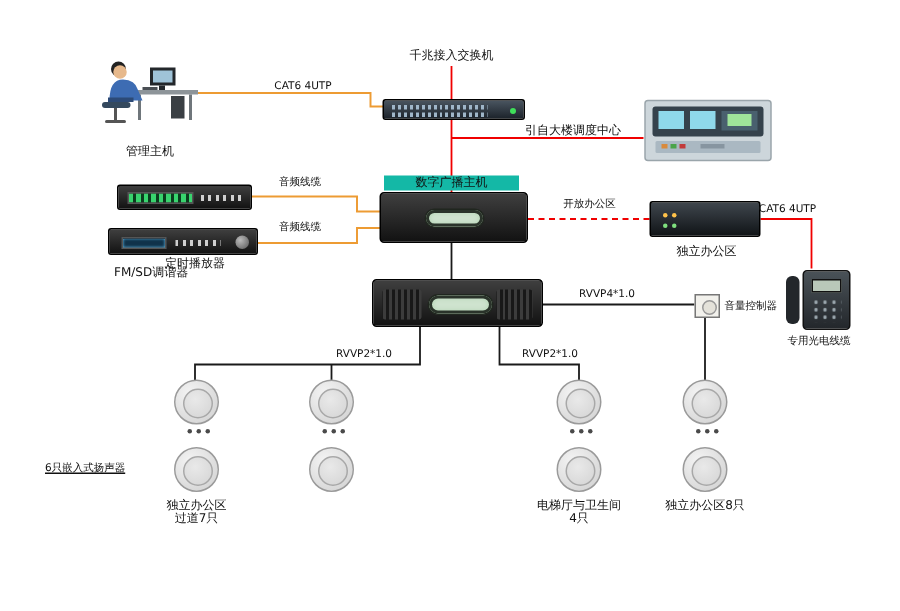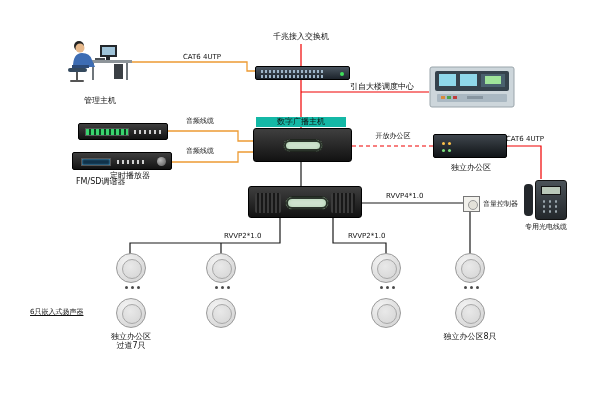--- a/index.html
+++ b/index.html
@@ -201,17 +201,21 @@
   <div class="lbl s" style="left:483px;top:199px;">音量控制器</div>
   <div class="lbl s c" style="left:516px;top:222px;width:60px;">专用光电线缆</div>
   <div class="lbl s" style="left:30px;top:307px;text-decoration:underline;">6只嵌入式扬声器</div>
   <div class="lbl s" style="left:224px;top:231px;">RVVP2*1.0</div>
   <div class="lbl s" style="left:348px;top:231px;">RVVP2*1.0</div>
 
   <div class="zone" style="left:91px;top:332px;">
     <div>独立办公区</div>
     <div>过道7只</div>
   </div>
+  <div class="zone" style="left:346px;top:332px;">
+    <div>电梯厅与卫生间</div>
+    <div>4只</div>
+  </div>
   <div class="zone" style="left:430px;top:332px;">
     <div>独立办公区8只</div>
   </div>
 
 </div>
 
 </body></html>

